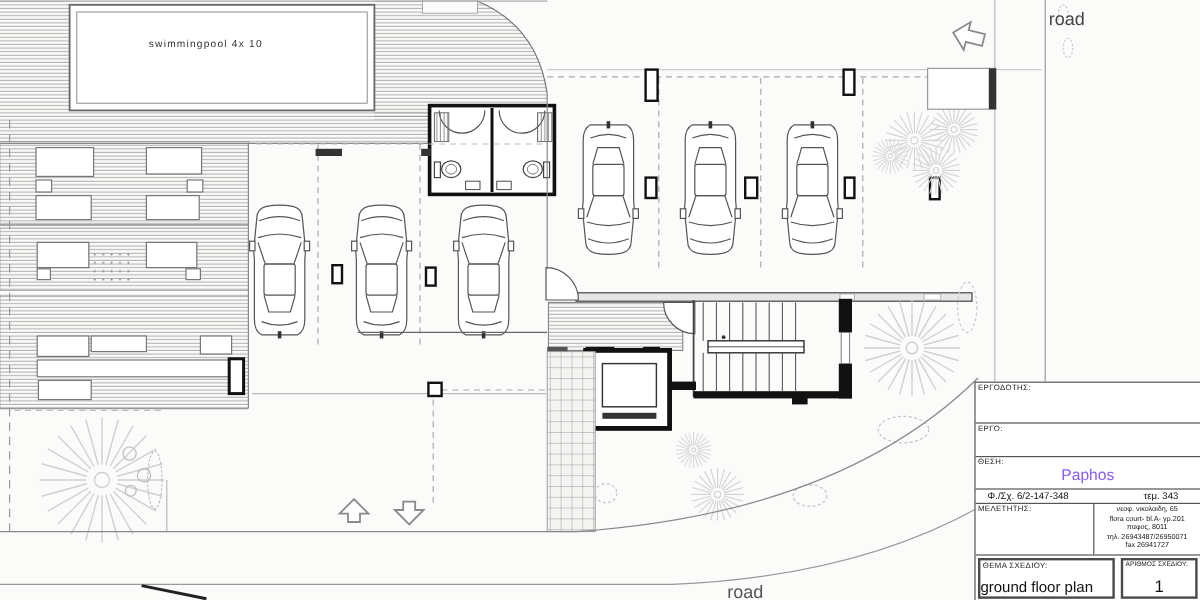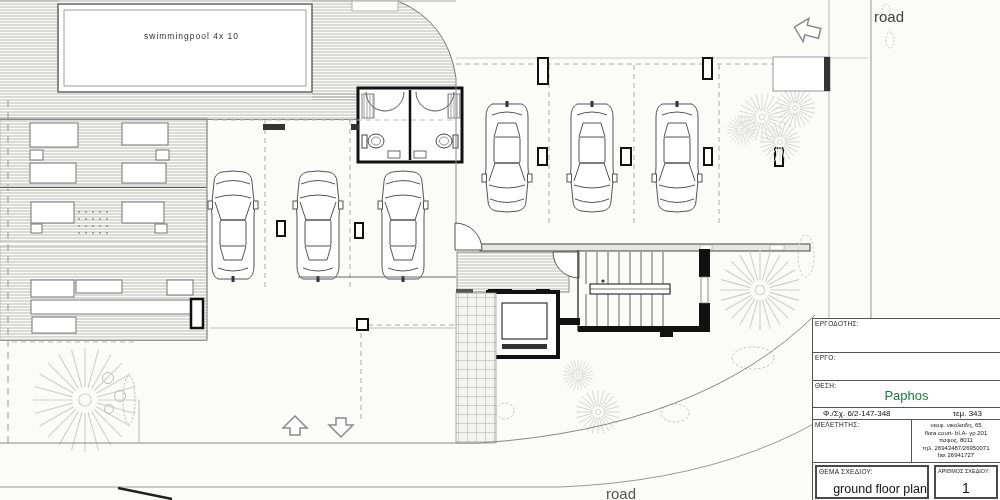--- a/index.html
+++ b/index.html
@@ -1,36 +1,36 @@
 <!DOCTYPE html>
 <html><head>
 <meta charset="utf-8">
 <style>
   html,body{margin:0;padding:0;background:#e9e9e7;}
   #stage{position:relative;width:1000px;height:500px;background:#fbfbfa;overflow:hidden;
          font-family:"Liberation Sans",sans-serif;color:#222;}
   #plansvg{position:absolute;left:0;top:0;}
   .lbl{position:absolute;white-space:nowrap;}
-  .pool-lbl{left:124px;top:31px;font-size:8.5px;letter-spacing:1px;color:#333;margin-left:20px;}
+  .pool-lbl{left:124px;top:31px;font-size:8.5px;letter-spacing:1px;color:#333;}
   .road-top{left:874px;top:8px;font-size:15px;color:#444;}
   .road-bottom{left:606px;top:485px;font-size:15px;color:#555;}
   
   #titleblock{position:absolute;left:812px;top:318px;width:188px;height:182px;background:#fff;
               border-left:1px solid #555;border-top:1px solid #555;box-sizing:border-box;font-size:6.5px;}
   .tb-row{position:absolute;left:0;right:0;border-bottom:1px solid #555;box-sizing:border-box;}
   .tb-label{position:absolute;left:2px;top:1px;font-size:6.5px;letter-spacing:.3px;color:#1a1a1a;}
-  .tb-paphos{position:absolute;left:0;right:0;top:7px;text-align:center;font-size:13px;color:#15803d;}
+  .tb-paphos{position:absolute;left:0;right:0;top:7px;text-align:center;font-size:13px;color:#8b5cf6;}
   .tb-ref{position:absolute;left:10px;top:1px;font-size:8px;color:#111;}
   .tb-tem{position:absolute;right:18px;top:1px;font-size:8px;color:#111;}
   .tb-addr{position:absolute;left:98px;top:0;right:0;bottom:0;border-left:1px solid #555;
            text-align:center;font-size:6px;line-height:7.6px;padding-top:2px;color:#1a1a1a;box-sizing:border-box;}
   .tb-cell{position:absolute;border:2px solid #4a4a4a;background:#fff;box-sizing:border-box;}
   .tb-subject-cell{left:2px;top:2px;width:114px;height:34px;}
   .tb-number-cell{left:121px;top:2px;width:64px;height:34px;}
-  .tb-subject-val{position:absolute;left:0;right:0;bottom:1px;text-align:right;font-size:12.5px;color:#111;}
+  .tb-subject-val{position:absolute;left:0;right:0;bottom:1px;text-align:left;font-size:12.5px;color:#111;}
   .tb-number-val{position:absolute;left:0;right:0;bottom:1px;text-align:center;font-size:14px;color:#111;}
   .tb-number-lbl{position:absolute;left:2px;top:1px;font-size:5.5px;color:#1a1a1a;}
 </style>
 </head>
 <body>
 
 <div id="stage">
 
 <svg id="plansvg" width="1000" height="500" viewBox="0 0 1000 500">
   <defs>

